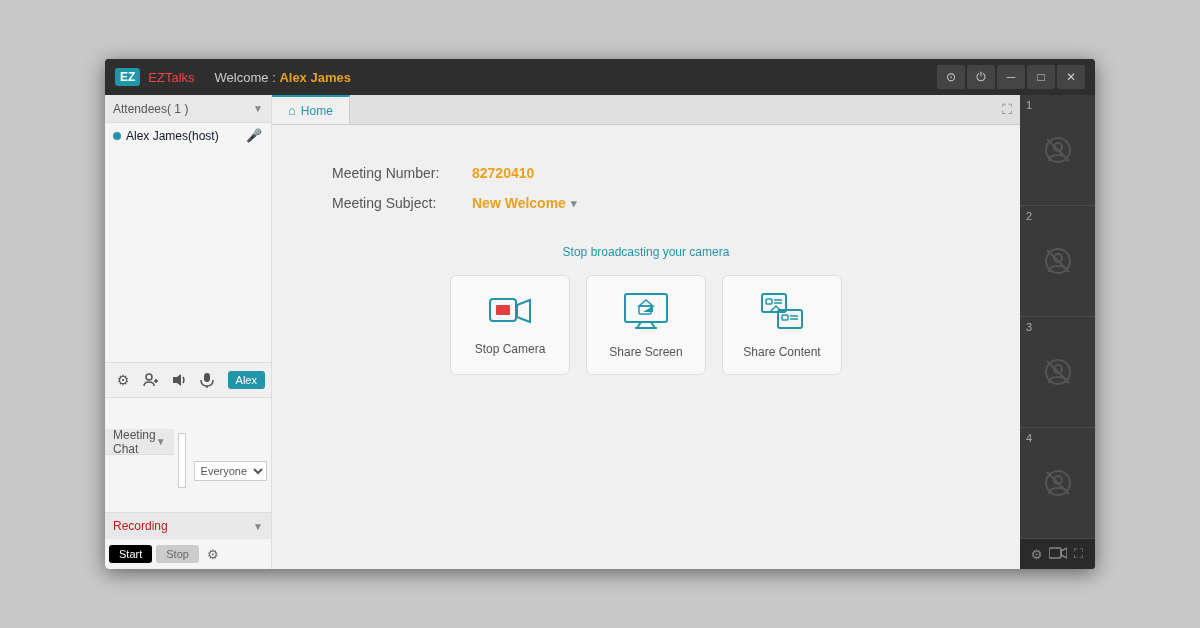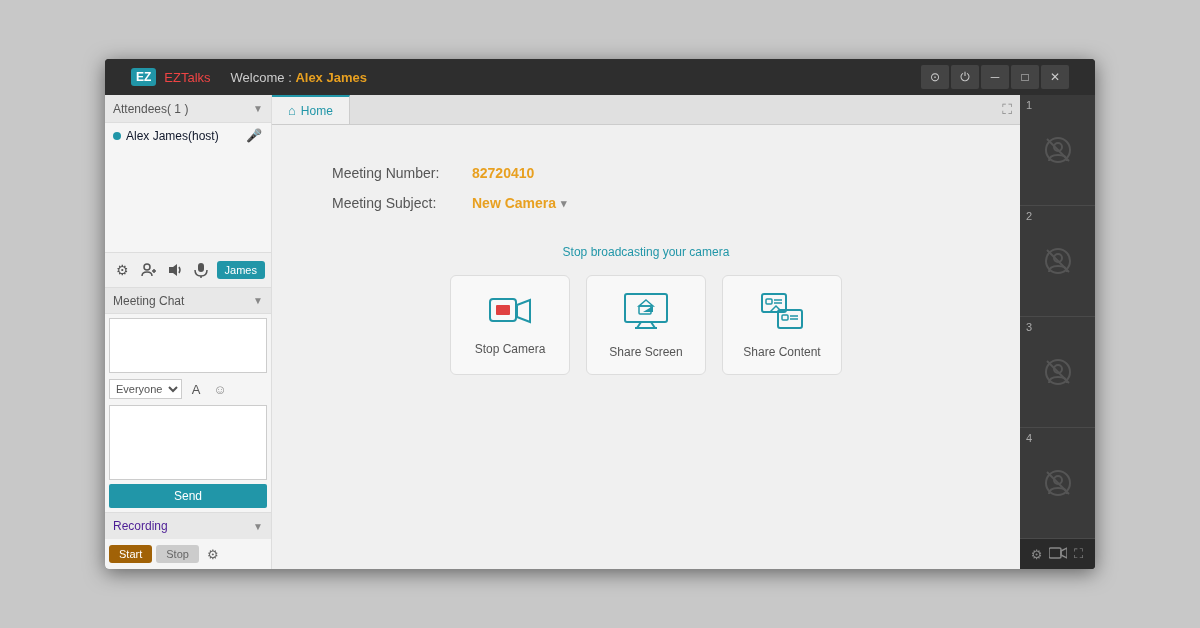--- a/index.html
+++ b/index.html
@@ -25,21 +25,21 @@
       box-shadow: 0 4px 20px rgba(0,0,0,0.5);
       position: relative;
     }
 
     
     .title-bar {
       background: #2e2e2e;
       height: 36px;
       display: flex;
       align-items: center;
-      padding: 0 26px;
+      padding: 0 10px;
       flex-shrink: 0;
     }
 
     .logo-badge {
       background: #2196a8;
       color: white;
       font-weight: bold;
       font-size: 12px;
       padding: 2px 5px;
       border-radius: 3px;
@@ -181,22 +181,23 @@
       padding: 3px 8px;
       border-radius: 3px;
       font-size: 11px;
       cursor: pointer;
       margin-left: auto;
     }
 
     
     .chat-section {
       display: flex;
-      flex-direction: column;
+      flex-direction: row;
       padding: 0;
+      margin-top: 31px;
     }
 
     .chat-header {
       background: #e8e8e8;
       padding: 4px 8px;
       display: flex;
       align-items: center;
       justify-content: space-between;
       border-bottom: 1px solid #ddd;
       height: 26px;
@@ -285,40 +286,40 @@
       background: #e8e8e8;
       padding: 4px 8px;
       display: flex;
       align-items: center;
       justify-content: space-between;
       height: 26px;
     }
 
     .recording-label {
       font-size: 12px;
-      color: #4c1d95;
+      color: #b91c1c;
     }
 
     .recording-controls {
       display: flex;
       align-items: center;
       padding: 5px 4px;
       gap: 4px;
     }
 
     .rec-btn {
       padding: 3px 10px;
       font-size: 11px;
       border: none;
       border-radius: 3px;
       cursor: pointer;
     }
 
     .rec-start {
-      background: #a16207;
+      background: #000000;
       color: white;
     }
 
     .rec-stop {
       background: #ccc;
       color: #666;
     }
 
     .rec-settings {
       width: 20px;
@@ -567,21 +568,21 @@
             <path d="M12 5 Q14 8 12 11" fill="none" stroke="#555" stroke-width="1.5"></path>
           </svg>
         </button>
         <button class="tool-btn">
           <svg width="14" height="16" viewBox="0 0 14 16" fill="#555">
             <rect x="4" y="1" width="6" height="9" rx="3" fill="#555"></rect>
             <path d="M1 8 Q1 14 7 14 Q13 14 13 8" fill="none" stroke="#555" stroke-width="1.5"></path>
             <line x1="7" y1="14" x2="7" y2="16" stroke="#555" stroke-width="1.5"></line>
           </svg>
         </button>
-        <button class="mute-btn">James</button>
+        <button class="mute-btn">Alex</button>
       </div>
 
       <div class="chat-section">
         <div class="chat-header">
           <span class="chat-label">Meeting Chat</span>
           <span class="dropdown-arrow">▼</span>
         </div>
         <textarea class="chat-input-area" style=""></textarea>
         <div class="chat-options">
           <select class="recipient-select">
@@ -619,21 +620,21 @@
       </div>
 
       <div class="meeting-info">
         <div class="info-row">
           <span class="info-label">Meeting Number:</span>
           <span class="info-value">82720410</span>
         </div>
         <div class="info-row">
           <span class="info-label">Meeting Subject:</span>
           <span class="meeting-subject-value">
-            <span>New Camera</span>
+            <span>New Welcome</span>
             <span class="subject-dropdown">▾</span>
           </span>
         </div>
       </div>
 
       <div class="camera-status">Stop broadcasting your camera</div>
 
       <div class="action-buttons">
 
         <div class="action-card">

